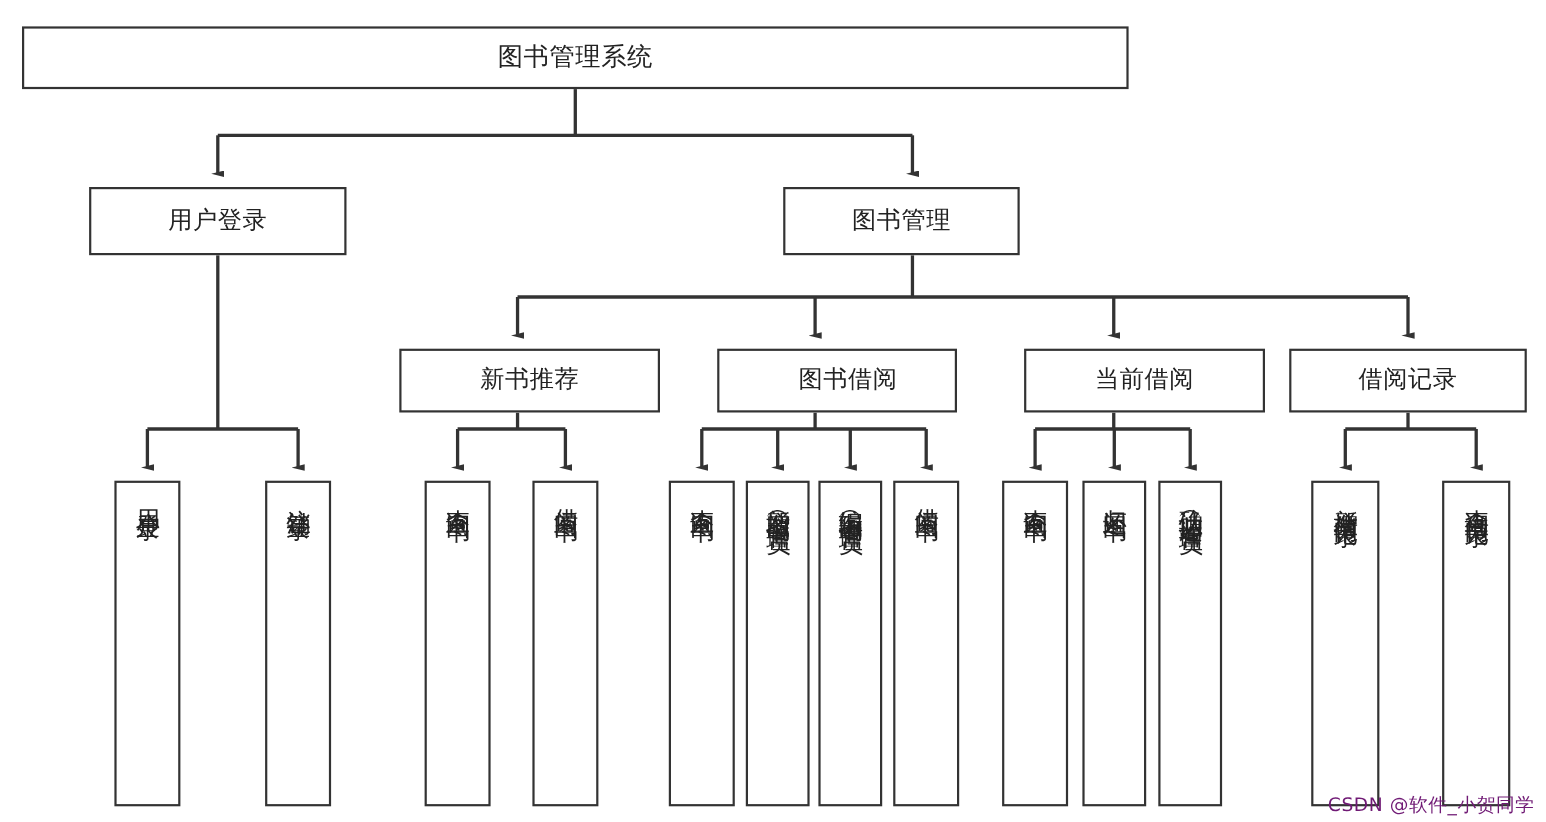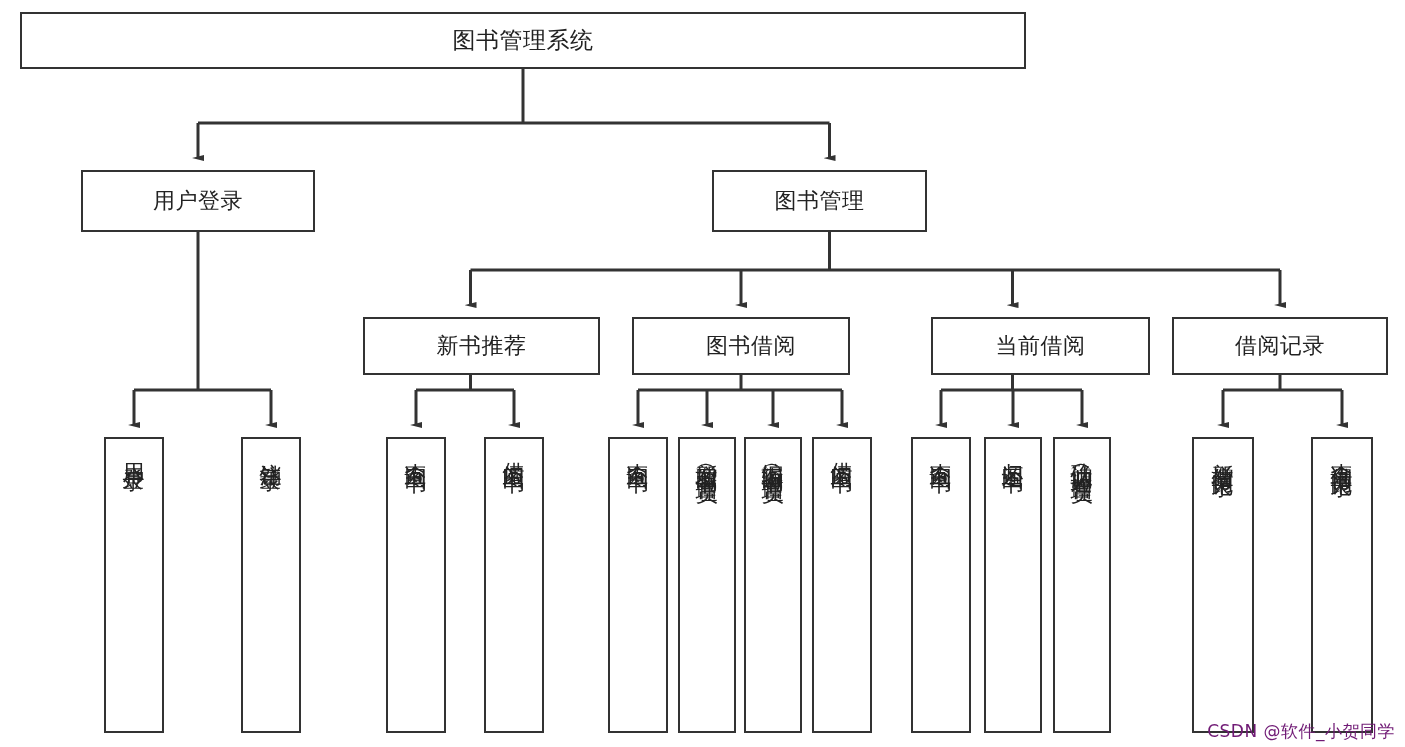--- a/index.html
+++ b/index.html
@@ -112,35 +112,35 @@
         <path d="M941,390 L941,425" marker-end="url(#arrowhead)"></path>
         <path d="M1013,390 L1013,425" marker-end="url(#arrowhead)"></path>
         <path d="M1082,390 L1082,425" marker-end="url(#arrowhead)"></path>
         <path d="M1280,375 L1280,390"></path>
         <path d="M1223,390 L1342,390"></path>
         <path d="M1223,390 L1223,425" marker-end="url(#arrowhead)"></path>
         <path d="M1342,390 L1342,425" marker-end="url(#arrowhead)"></path>
       </g>
   </svg>
 
-  <div class="node horiz root" style="left: 20px; top: 12px; width: 1006px; height: 57px;">
+  <div class="node horiz root" style="left: 20px; top: 24px; width: 1006px; height: 57px;">
     <span class="label">图书管理系统</span>
   </div>
 
   <div class="node horiz" style="left: 81px; top: 170px; width: 234px; height: 62px;">
     <span class="label">用户登录</span>
   </div>
   <div class="node horiz" style="left: 712px; top: 170px; width: 215px; height: 62px;">
     <span class="label">图书管理</span>
   </div>
 
   <div class="node horiz" style="left: 363px; top: 317px; width: 237px; height: 58px;">
     <span class="label">新书推荐</span>
   </div>
-  <div class="node horiz" style="left: 632px; top: 317px; width: 218px; height: 58px; padding-left: 20px;">
+  <div class="node horiz" style="left: 652px; top: 317px; width: 218px; height: 58px; padding-left: 20px;">
     <span class="label">图书借阅</span>
   </div>
   <div class="node horiz" style="left: 903px; top: 317px; width: 219px; height: 58px; margin-left: 28px;">
     <span class="label">当前借阅</span>
   </div>
   <div class="node horiz" style="left: 1172px; top: 317px; width: 216px; height: 58px;">
     <span class="label">借阅记录</span>
   </div>
 
   <div class="node vert" style="left: 104px; top: 437px; width: 60px; height: 296px;">

